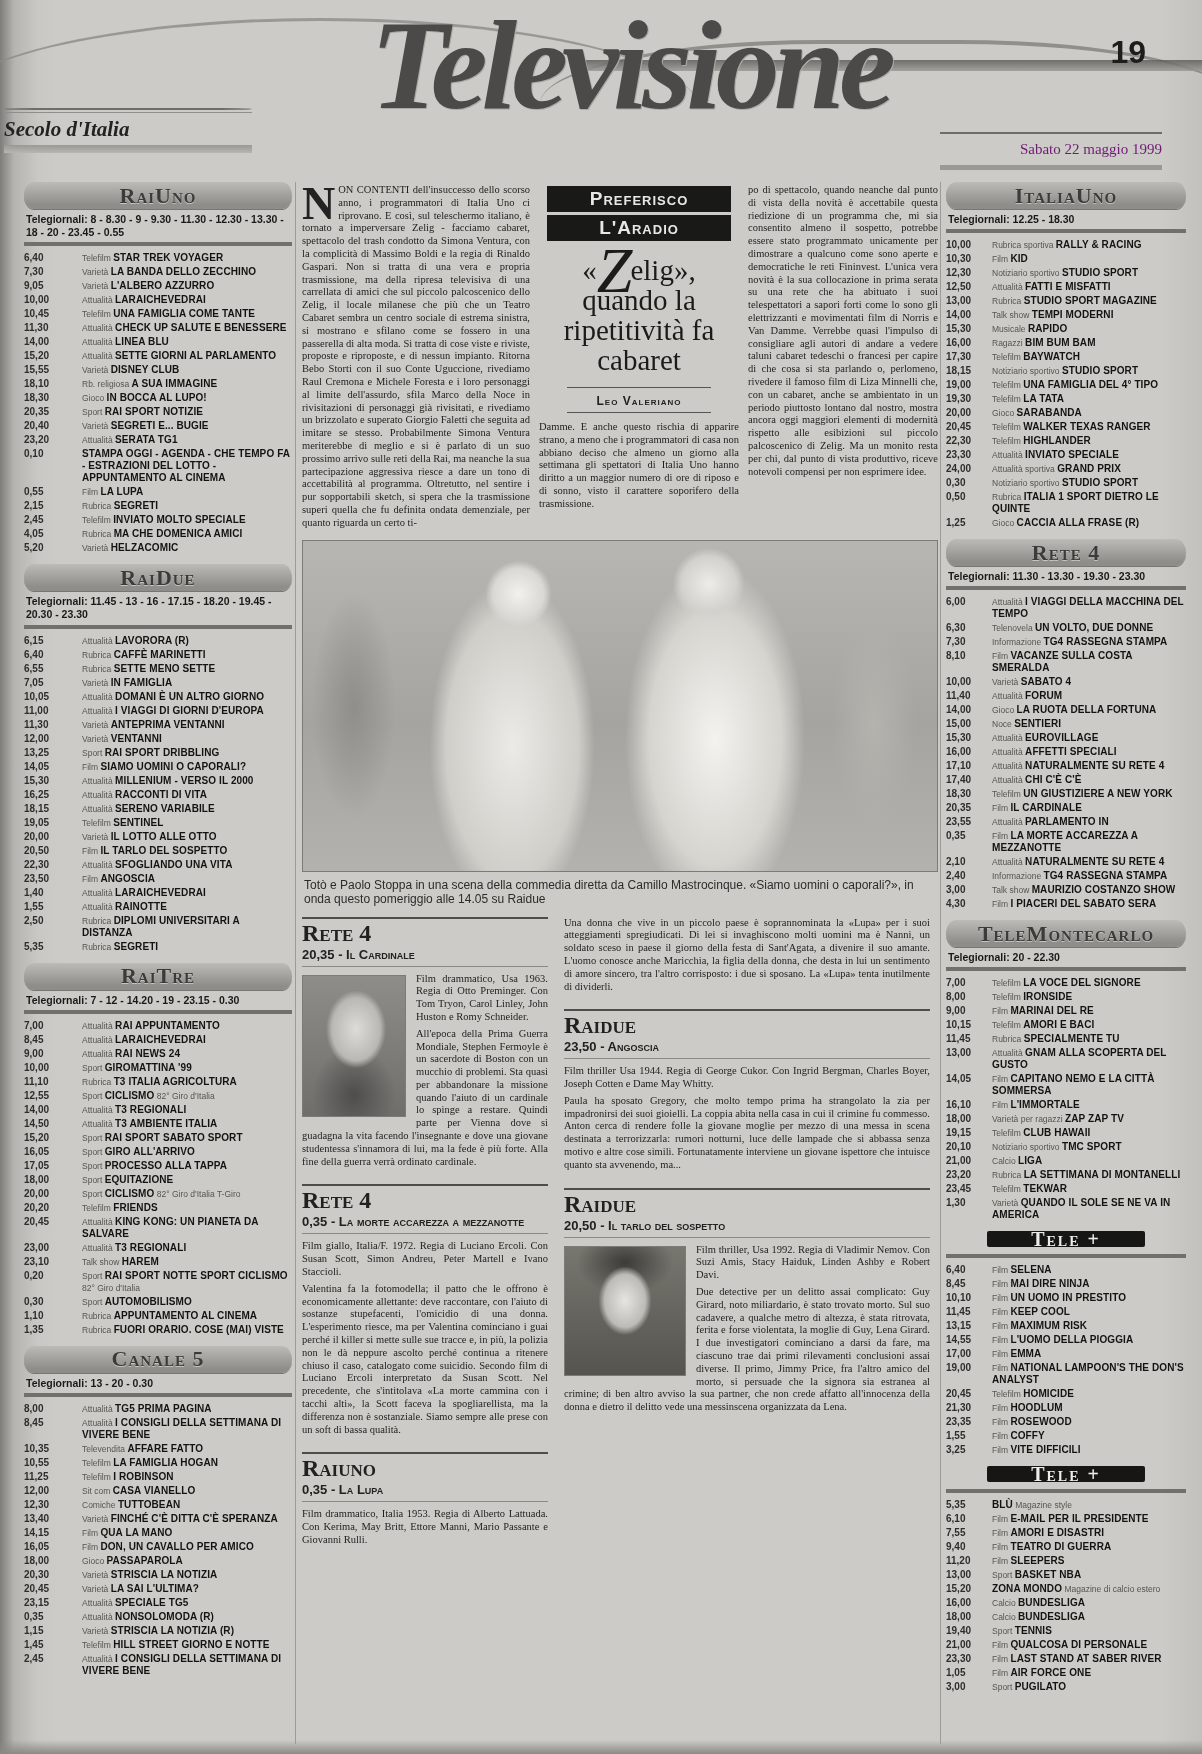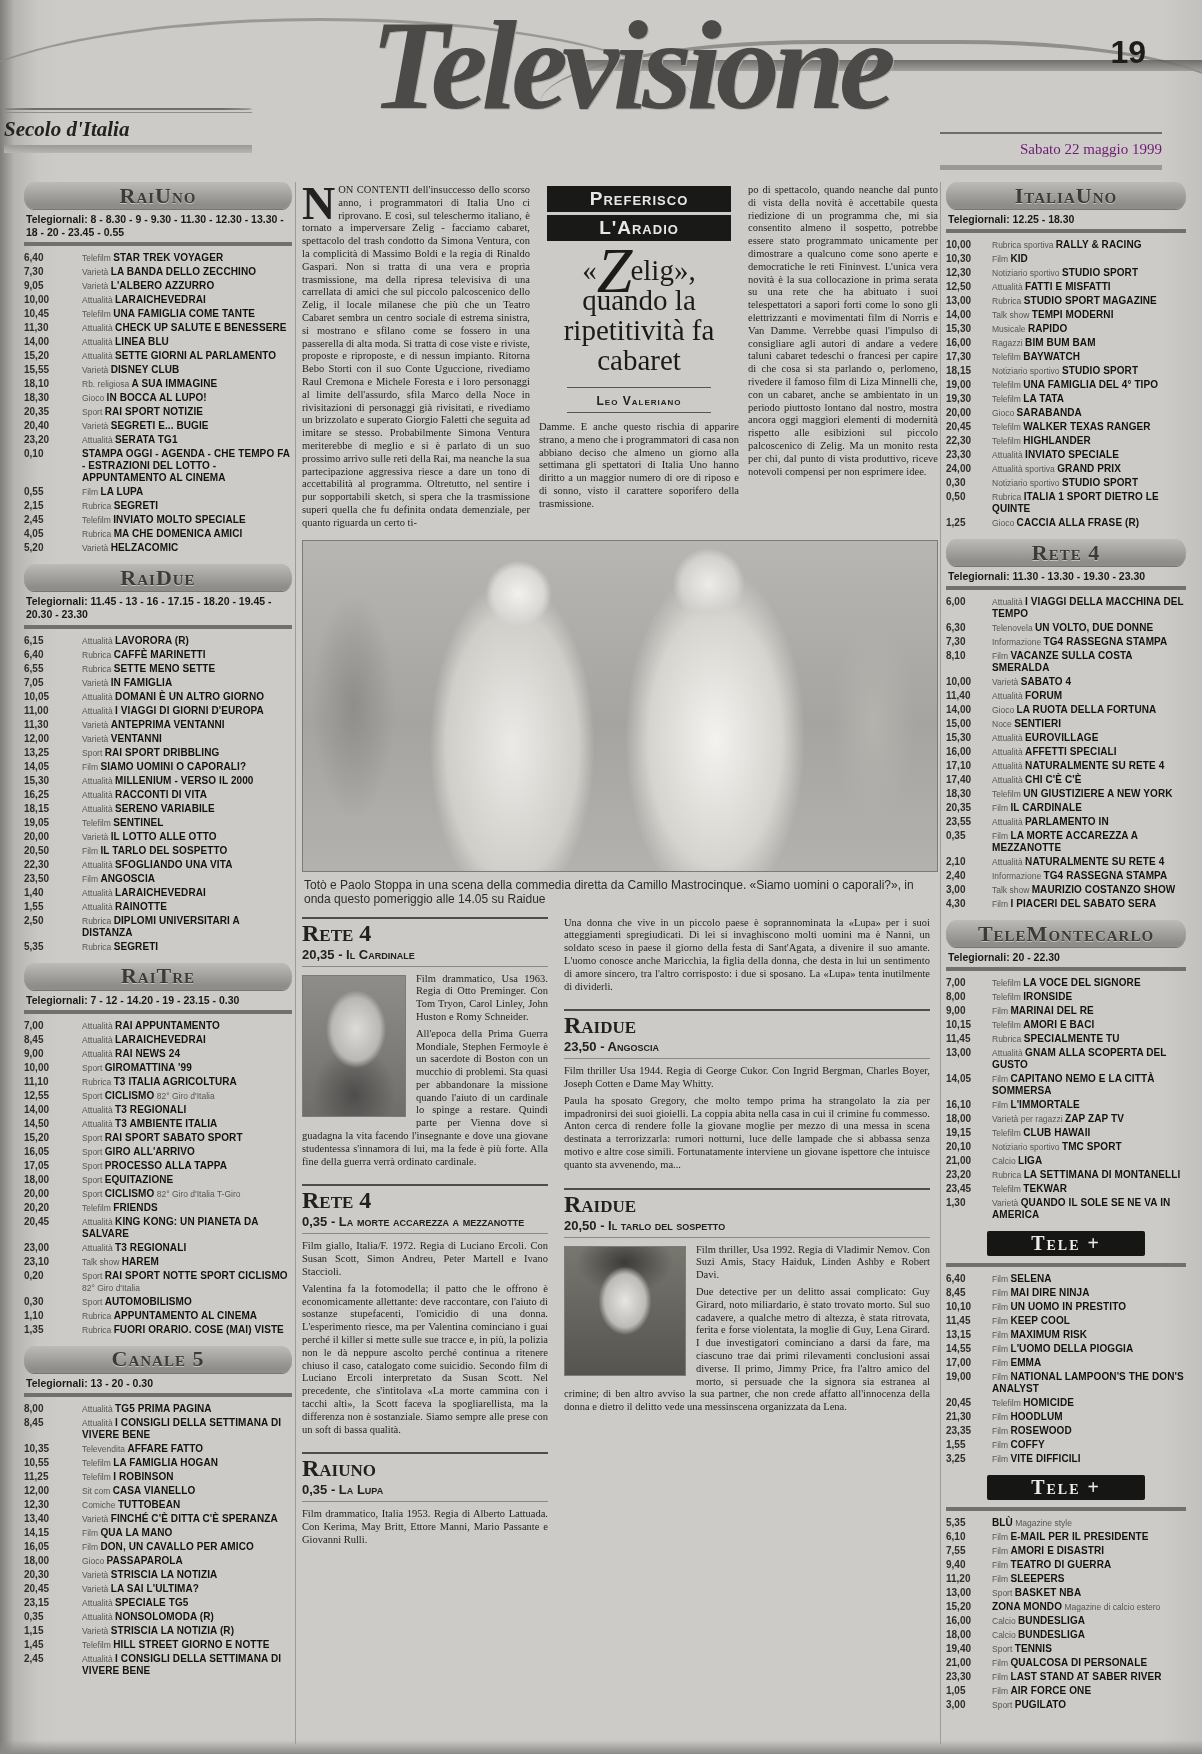--- a/index.html
+++ b/index.html
@@ -34,21 +34,21 @@
   #col-left{position:absolute;left:24px;top:182px;width:268px;}
   #col-center{position:absolute;left:300px;top:184px;width:636px;padding:0 2px;}
   #col-right{position:absolute;left:946px;top:182px;width:240px;}
   .vline{position:absolute;top:182px;bottom:10px;width:1px;background:#9c9b97;}
   
   .ch{margin-bottom:10px;}
   .ch-bar{height:27px;border-radius:14px/70%;background:linear-gradient(180deg,#bcbbb7,#8e8d89 85%);
     display:flex;align-items:center;justify-content:center;box-shadow:0 1px 0 #777672;}
   .ch-name{font-family:"Liberation Serif",serif;font-weight:bold;font-variant:small-caps;
     font-size:22px;color:#3c3b39;letter-spacing:1px;text-shadow:0 1px 0 #c6c5c1;}
-  .ch-bar.dark{background:#161615;border-radius:2px;width:158px;height:25px;margin:0 auto;box-shadow:none;}
+  .ch-bar.dark{background:#161615;border-radius:2px;width:158px;height:16px;margin:0 auto;box-shadow:none;}
   .ch-bar.dark .ch-name{color:#edece8;text-shadow:none;letter-spacing:2px;font-size:20px;}
   .tg{margin:4px 0 3px 2px;font-size:10.5px;font-weight:bold;color:#191918;line-height:1.25;}
   .rule{height:4px;background:#71706c;margin:3px 0 6px;}
   .row{display:flex;margin-bottom:2px;line-height:12px;}
   .row .t{flex:none;font-size:10px;font-weight:bold;color:#2e2d2c;}
   #col-left .row .t{width:58px;}
   #col-right .row .t{width:46px;}
   .row .b{flex:1;font-size:10px;}
   .c{font-weight:normal;color:#56554f;font-size:8.5px;}
   .p{font-weight:bold;color:#131312;letter-spacing:.1px;}

